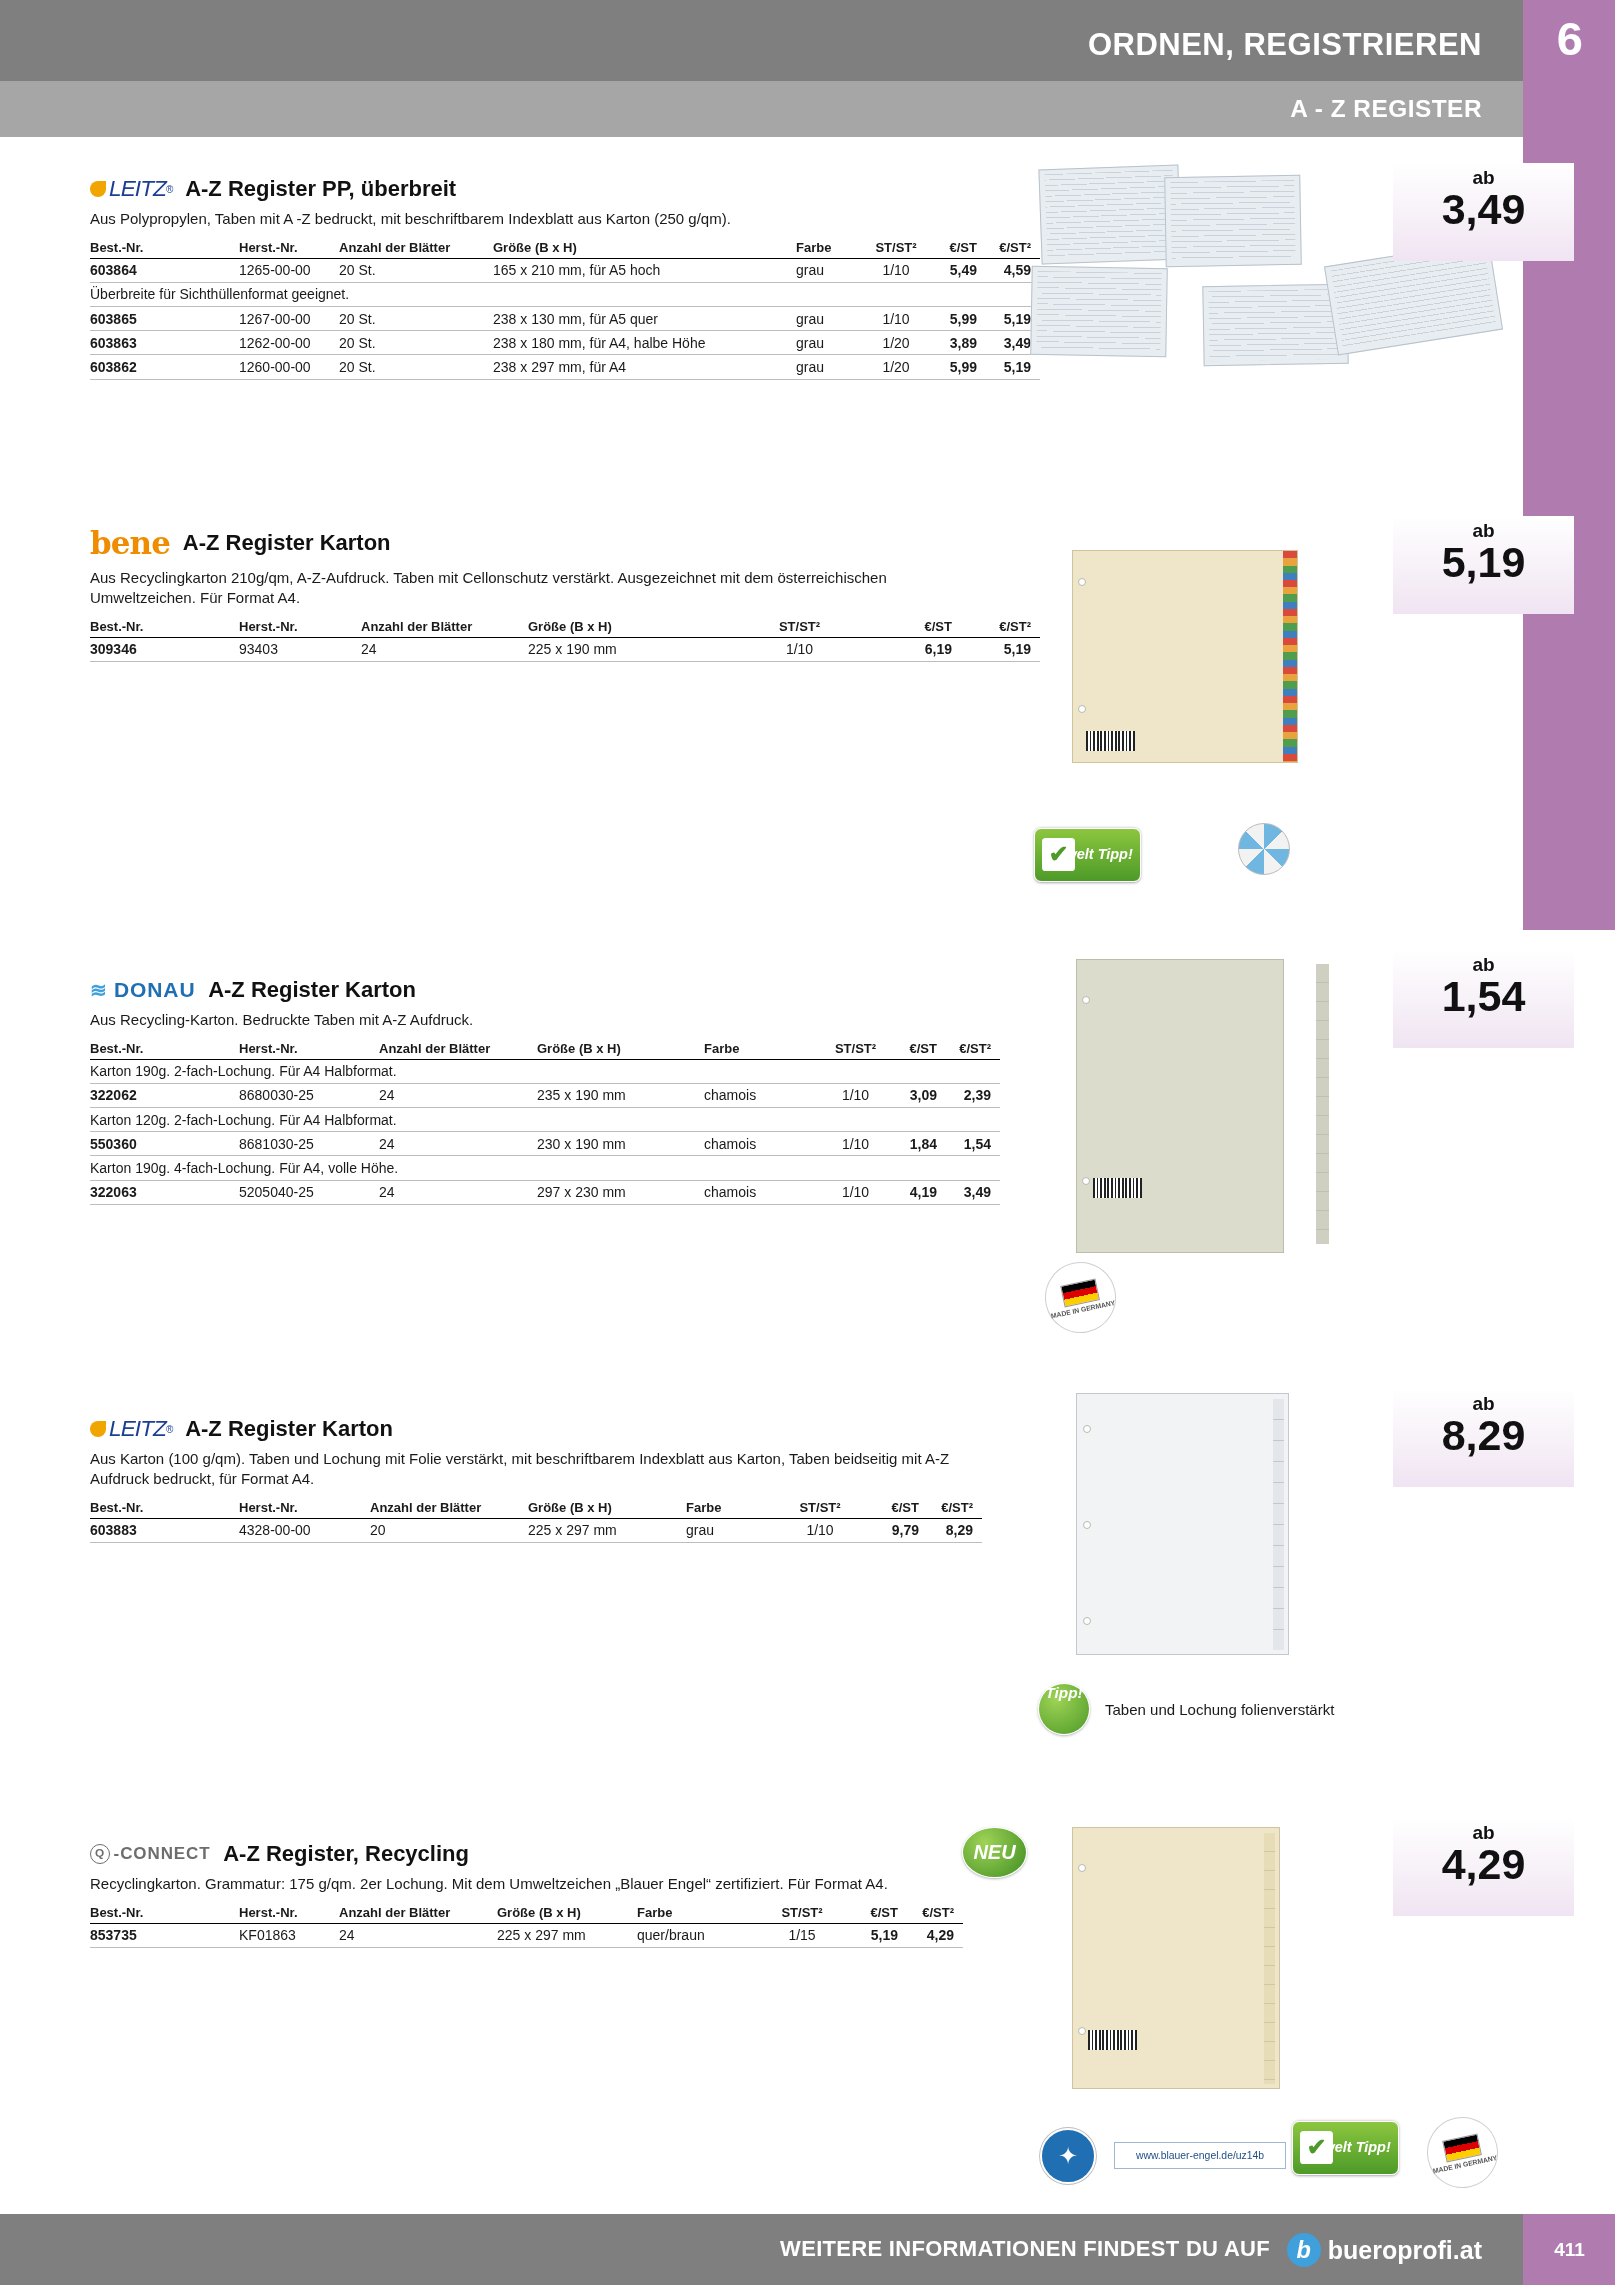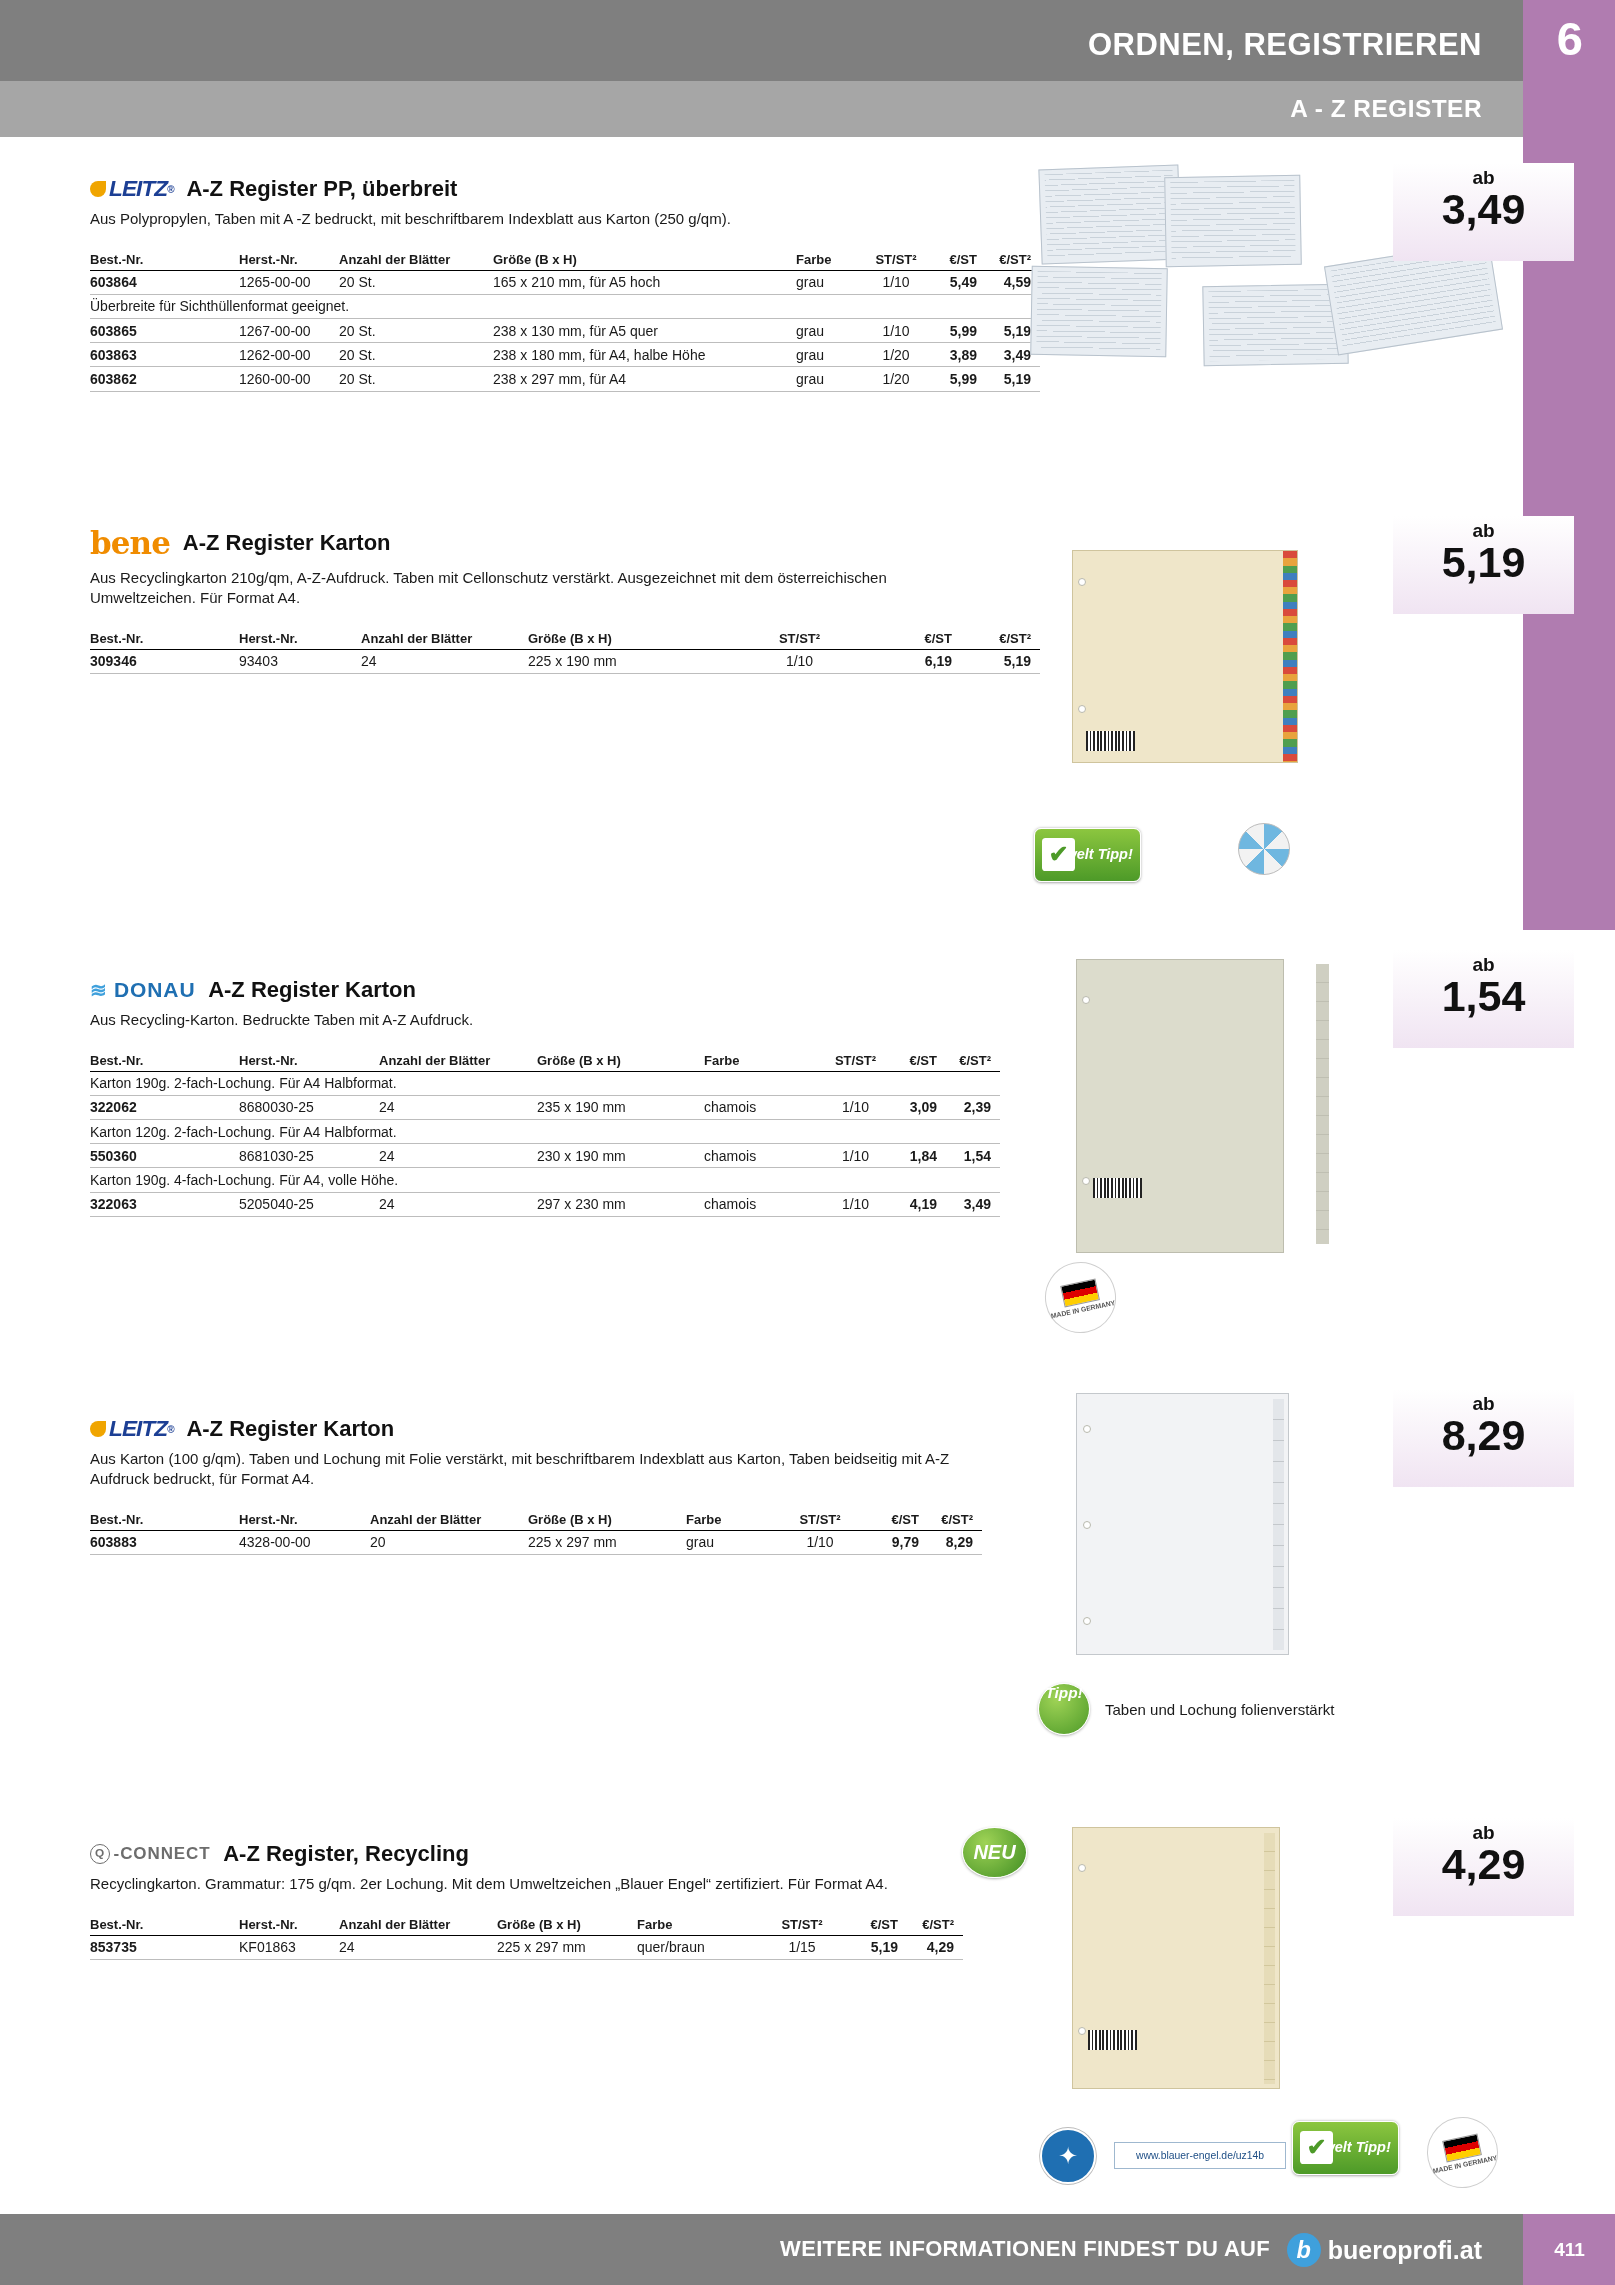--- a/index.html
+++ b/index.html
@@ -63,21 +63,21 @@
     background: #b07cb0;
   }
 
   
   .block { position: absolute; }
 
   .brand-row { display: flex; align-items: center; gap: 12.7px; }
 
   .brand-leitz {
     display: inline-flex; align-items: center;
-    font-size: 22.6px; font-weight: bold; font-style: italic;
+    font-size: 22.6px; font-weight: normal; font-style: italic;
     color: #1c3f94; letter-spacing: -0.9px; text-align: right;
   }
   .leitz-mark {
     display: inline-block;
     width: 16.3px; height: 16.3px;
     background: #f0a500;
     border-radius: 50% 0 50% 50%;
     margin-right: 2.7px;
   }
   .leitz-reg { font-size: 10px; vertical-align: super; font-style: normal; }
@@ -103,21 +103,21 @@
 
   .prod-title {
     font-size: 22px; font-weight: bold; color: #111;
   }
   .prod-desc {
     font-size: 15px; line-height: 1.33; color: #1a1a1a;
     margin-top: 7.2px; width: 868px;
   }
 
   
-  table.spec { border-collapse: collapse; margin-top: 21px; }
+  table.spec { border-collapse: collapse; margin-top: 9px; }
   table.spec th {
     font-size: 13px; font-weight: bold; text-align: left;
     padding: 1.8px 9px 2.7px 0; border-bottom: 0.9px solid #000; white-space: nowrap;
   }
   table.spec td {
     font-size: 14px; padding: 3.6px 9px 3.6px 0;
     border-bottom: 0.9px solid #bdbdbd; white-space: nowrap;
   }
   table.spec tr.note td {
     font-weight: normal; border-bottom: 0.9px solid #bdbdbd;

